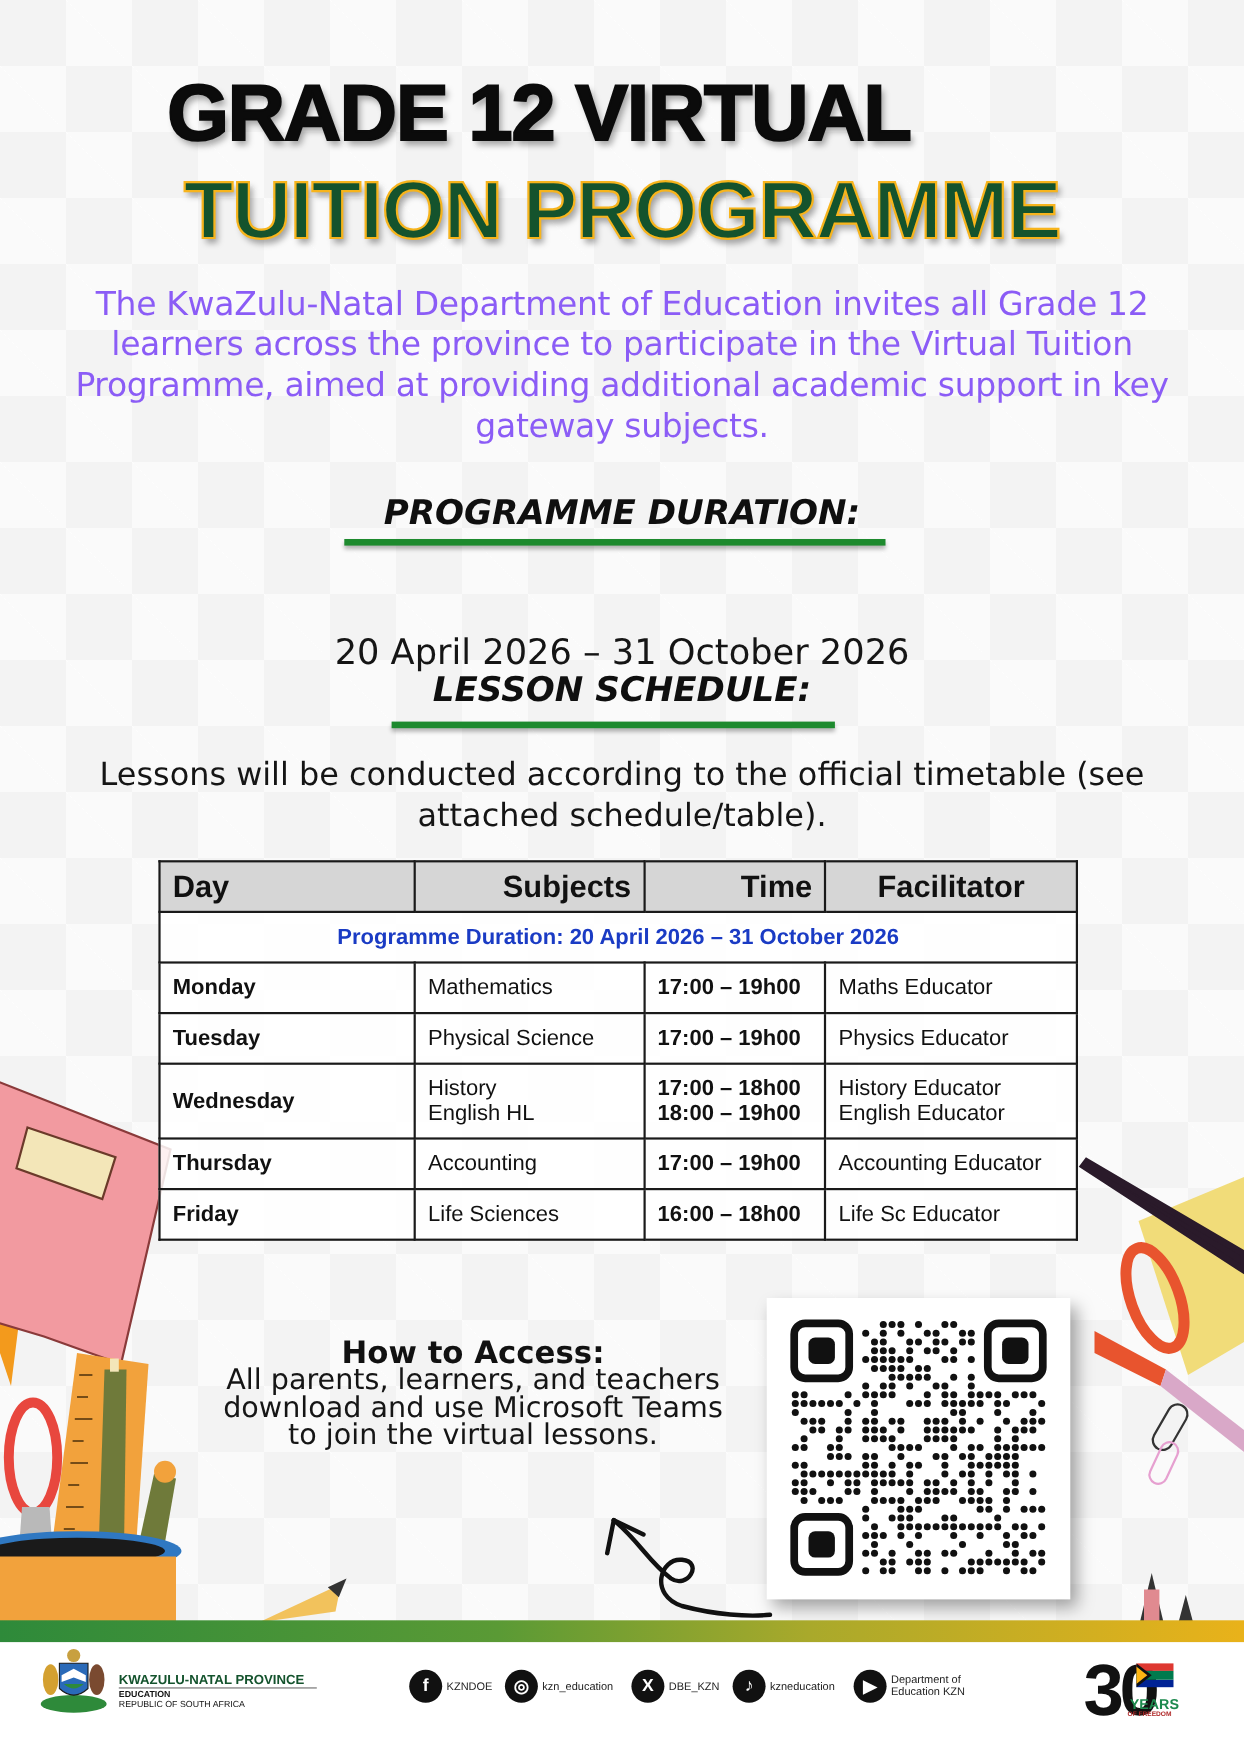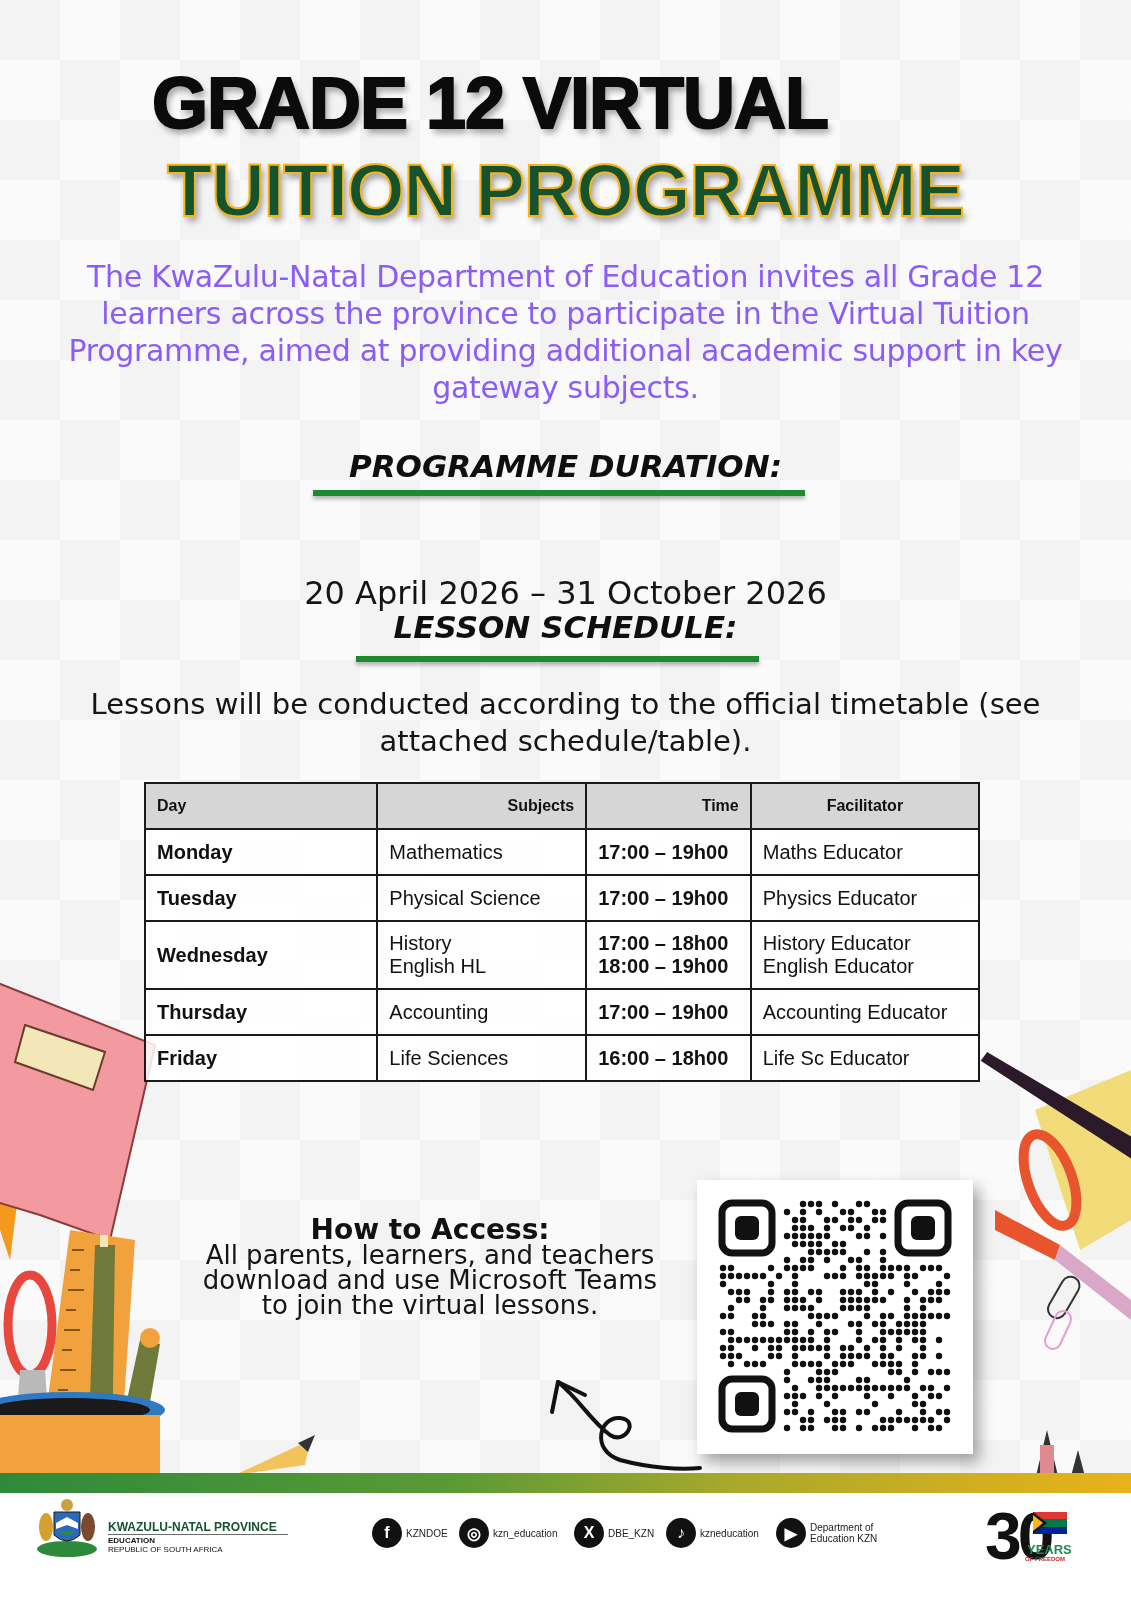--- a/index.html
+++ b/index.html
@@ -50,21 +50,21 @@
   }
   table.sched {
     position:absolute; top:782px; left:144px; width:836px;
     border-collapse:collapse; background:rgba(255,255,255,0.85);
     font-family:"Liberation Sans", sans-serif; font-size:20px;
   }
   table.sched th, table.sched td {
     border:2px solid #1a1a1a; padding:0 11px; vertical-align:middle;
   }
   table.sched th {
-    background:#d6d6d6; height:44px; font-weight:bold; font-size:16px;
+    background:#d6d6d6; height:44px; font-weight:bold; font-size:28px;
   }
   th.c-day { text-align:left; padding-left:80px; }
   th.c-subj { text-align:right; padding-right:42px; }
   th.c-time { text-align:right; padding-right:34px; }
   th.c-fac { text-align:center; }
   td.dur {
     text-align:center; color:#1a3bc4; font-weight:bold; height:44px; font-size:20px;
   }
   td.day { font-weight:bold; padding-left:80px; }
   td.time { font-weight:bold; padding-left:12px;margin-top:40px; }
@@ -196,20 +196,23 @@
 <table class="sched">
   <thead>
     <tr>
       <th class="c1 c-day">Day</th>
       <th class="c2 c-subj">Subjects</th>
       <th class="c3 c-time">Time</th>
       <th class="c4 c-fac">Facilitator</th>
     </tr>
   </thead>
   <tbody>
+    <tr>
+      <td class="dur" colspan="4">Programme Duration: 20 April 2026 – 31 October 2026</td>
+    </tr>
     <tr class="row">
       <td class="day">Monday</td>
       <td>Mathematics</td>
       <td class="time">17:00 – 19h00</td>
       <td>Maths Educator</td>
     </tr>
     <tr class="row">
       <td class="day">Tuesday</td>
       <td>Physical Science</td>
       <td class="time">17:00 – 19h00</td>

